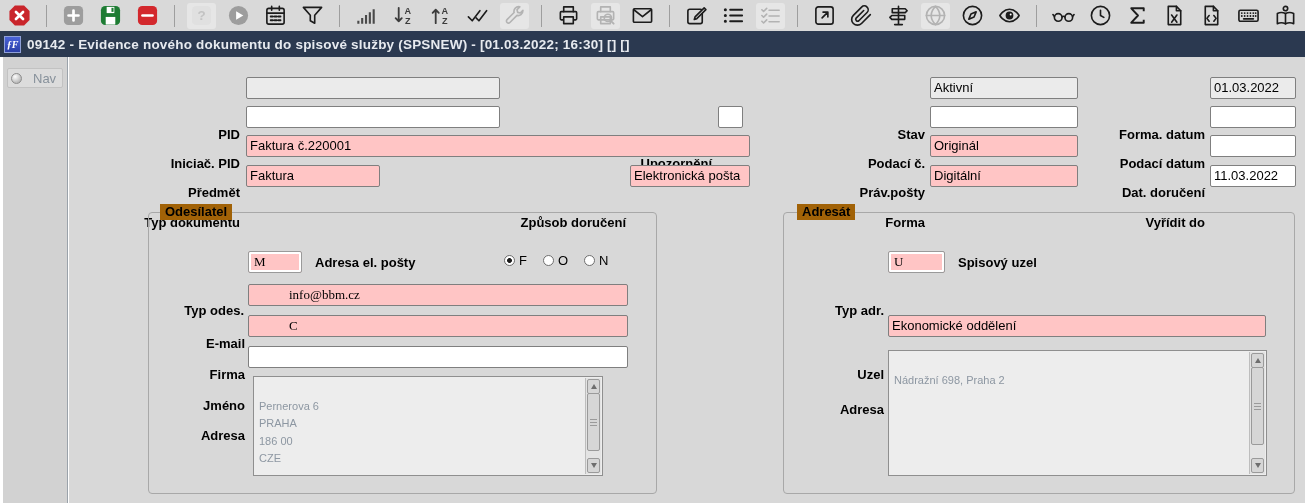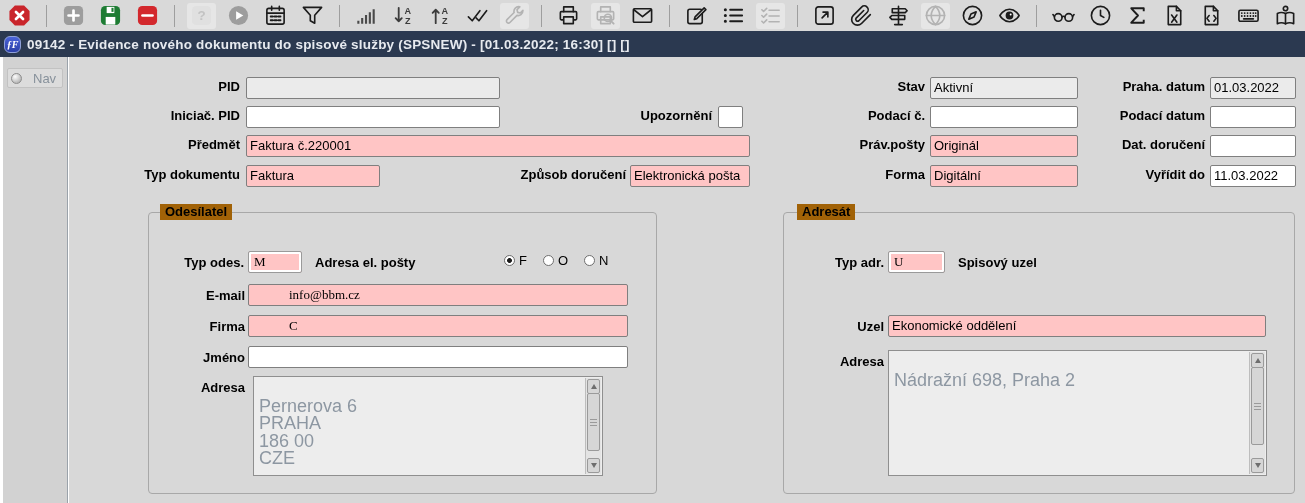--- a/index.html
+++ b/index.html
@@ -10,37 +10,37 @@
            display:flex;align-items:center;gap:8px;padding-left:5px;box-sizing:border-box;}
   .tbtn{width:29px;height:26px;display:flex;align-items:center;justify-content:center;
         border-radius:3px;flex:0 0 auto;cursor:default;}
   .tbtn svg{width:23px;height:23px;display:block;}
   .tbtn.dim{background:#e6e6e6;}
   .tsep{width:1px;height:22px;background:#9e9e9e;margin:0 4px;flex:0 0 auto;}
   
   #titlebar{position:absolute;left:0;top:31px;width:1305px;height:26px;background:#2b3950;
             display:flex;align-items:center;gap:6px;padding-left:4px;box-sizing:border-box;}
   #winicon{width:17px;height:17px;background:linear-gradient(#4a63d8,#2b3fa8);
-           border:1px solid #8fa0d8;border-radius:6px;color:#fff;
+           border:1px solid #8fa0d8;border-radius:0;color:#fff;
            font:italic bold 10px "Liberation Serif",serif;display:flex;
            align-items:center;justify-content:center;box-sizing:border-box;}
   #titletext{color:#e7eaef;font-size:13.5px;font-weight:bold;letter-spacing:.2px;white-space:nowrap;}
   
   #sidebar{position:absolute;left:3px;top:57px;width:65px;height:446px;background:#d2d2d2;
            border-right:1px solid #9aa2aa;box-sizing:border-box;}
   #main{position:absolute;left:69px;top:57px;width:1236px;height:446px;background:#d8d8d8;}
   #navitem{position:absolute;left:4px;top:11px;width:56px;height:20px;background:#dcdcdc;
            border:1px solid #c2c2c2;border-radius:2px;display:flex;align-items:center;
            gap:11px;padding-left:3px;box-sizing:border-box;}
   #navitem .dot{width:9px;height:9px;border-radius:50%;border:1px solid #8d8d8d;
                 background:radial-gradient(circle at 35% 30%,#fdfdfd,#9f9f9f);}
   #navitem .txt{color:#87919b;font-size:13px;}
   
   .lbl{position:absolute;font-size:13px;font-weight:bold;color:#000;text-align:right;
-       white-space:nowrap;height:16px;line-height:16px;}
+       white-space:nowrap;height:16px;line-height:16px;margin-top:48px;}
   .lbl-l{position:absolute;font-size:13px;font-weight:bold;color:#000;white-space:nowrap;
           height:16px;line-height:16px;}
   .fld{position:absolute;height:22px;box-sizing:border-box;border:1px solid #7f7f7f;
        border-radius:2px;background:#fff;font-size:13px;line-height:20px;
        padding:0 3px;white-space:nowrap;overflow:hidden;color:#000;}
   .fld.pink{background:#ffc5c5;}
   .fld.dis{background:#ebebeb;}
   .fld.serif{font-family:"Liberation Serif",serif;padding-left:40px;}
   .fld.ring{border:1px solid #9a9a9a;box-shadow:inset 0 0 0 2px #fff;padding:2px 5px;line-height:16px;}
   
@@ -48,21 +48,21 @@
   .legend{position:absolute;font-size:13px;font-weight:bold;background:#a16207;
           padding:0 5px;height:16px;line-height:16px;}
   
   .radiogrp{position:absolute;display:flex;gap:16px;align-items:center;}
   .radio{display:flex;align-items:center;gap:4px;font-size:13px;color:#000;}
   .radio .rdot{width:11px;height:11px;border-radius:50%;border:1px solid #6f6f6f;
                background:#fff;box-sizing:border-box;}
   .radio.selected .rdot{background:radial-gradient(circle,#1c1c1c 0 33%,#fff 42%);}
   
   .area{position:absolute;box-sizing:border-box;border:1px solid #8f8f8f;background:#ededed;
-        color:#8d97a2;font-size:18px;line-height:17.5px;padding:3px 20px 7px 5px;
+        color:#8d97a2;font-size:11px;line-height:17.5px;padding:3px 20px 7px 5px;
         white-space:pre-line;overflow:hidden;}
   .sbar{position:absolute;top:1px;bottom:1px;right:1px;width:15px;background:#e3e3e3;
         border-left:1px solid #bdbdbd;}
   .sbtn{position:absolute;left:1px;right:1px;height:13px;background:#d6d6d6;
         border:1px solid #9a9a9a;border-radius:2px;display:flex;align-items:center;justify-content:center;}
   .sbtn.up{top:1px;} .sbtn.down{bottom:1px;}
   .arr{width:0;height:0;border-left:3.5px solid transparent;border-right:3.5px solid transparent;}
   .arr.u{border-bottom:5px solid #6e6e6e;} .arr.d{border-top:5px solid #6e6e6e;}
   .sthumb{position:absolute;left:1px;right:1px;background:#d6d6d6;border:1px solid #9a9a9a;
           border-radius:2px;display:flex;align-items:center;justify-content:center;}
@@ -355,21 +355,21 @@
 <div class="fld pink" style="left:246px;top:135px;width:504px">Faktura č.220001</div>
 
 <div class="lbl" style="left:90px;top:167px;width:150px">Typ dokumentu</div>
 <div class="fld pink" style="left:246px;top:165px;width:134px">Faktura</div>
 
 <div class="lbl" style="left:478px;top:167px;width:148px">Způsob doručení</div>
 <div class="fld pink" style="left:630px;top:165px;width:120px">Elektronická pošta</div>
 
 <div class="lbl" style="left:777px;top:79px;width:148px">Stav</div>
 <div class="fld dis" style="left:930px;top:77px;width:148px">Aktivní</div>
-<div class="lbl" style="left:1057px;top:79px;width:148px">Praha. datum</div>
+<div class="lbl" style="left:1057px;top:79px;width:148px">Forma. datum</div>
 <div class="fld dis" style="left:1210px;top:77px;width:86px">01.03.2022</div>
 
 <div class="lbl" style="left:777px;top:108px;width:148px">Podací č.</div>
 <div class="fld" style="left:930px;top:106px;width:148px"></div>
 <div class="lbl" style="left:1057px;top:108px;width:148px">Podací datum</div>
 <div class="fld" style="left:1210px;top:106px;width:86px"></div>
 
 <div class="lbl" style="left:777px;top:137px;width:148px">Práv.pošty</div>
 <div class="fld pink" style="left:930px;top:135px;width:148px">Originál</div>
 <div class="lbl" style="left:1057px;top:137px;width:148px">Dat. doručení</div>

